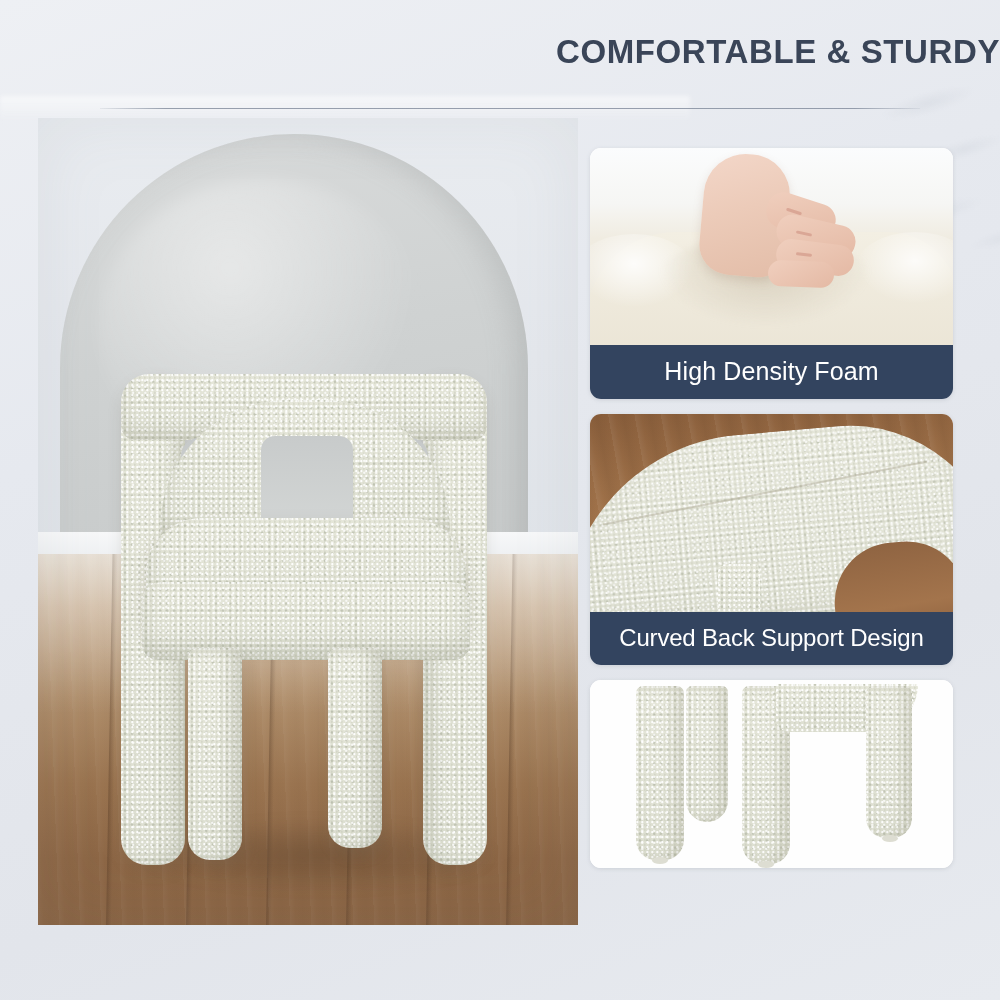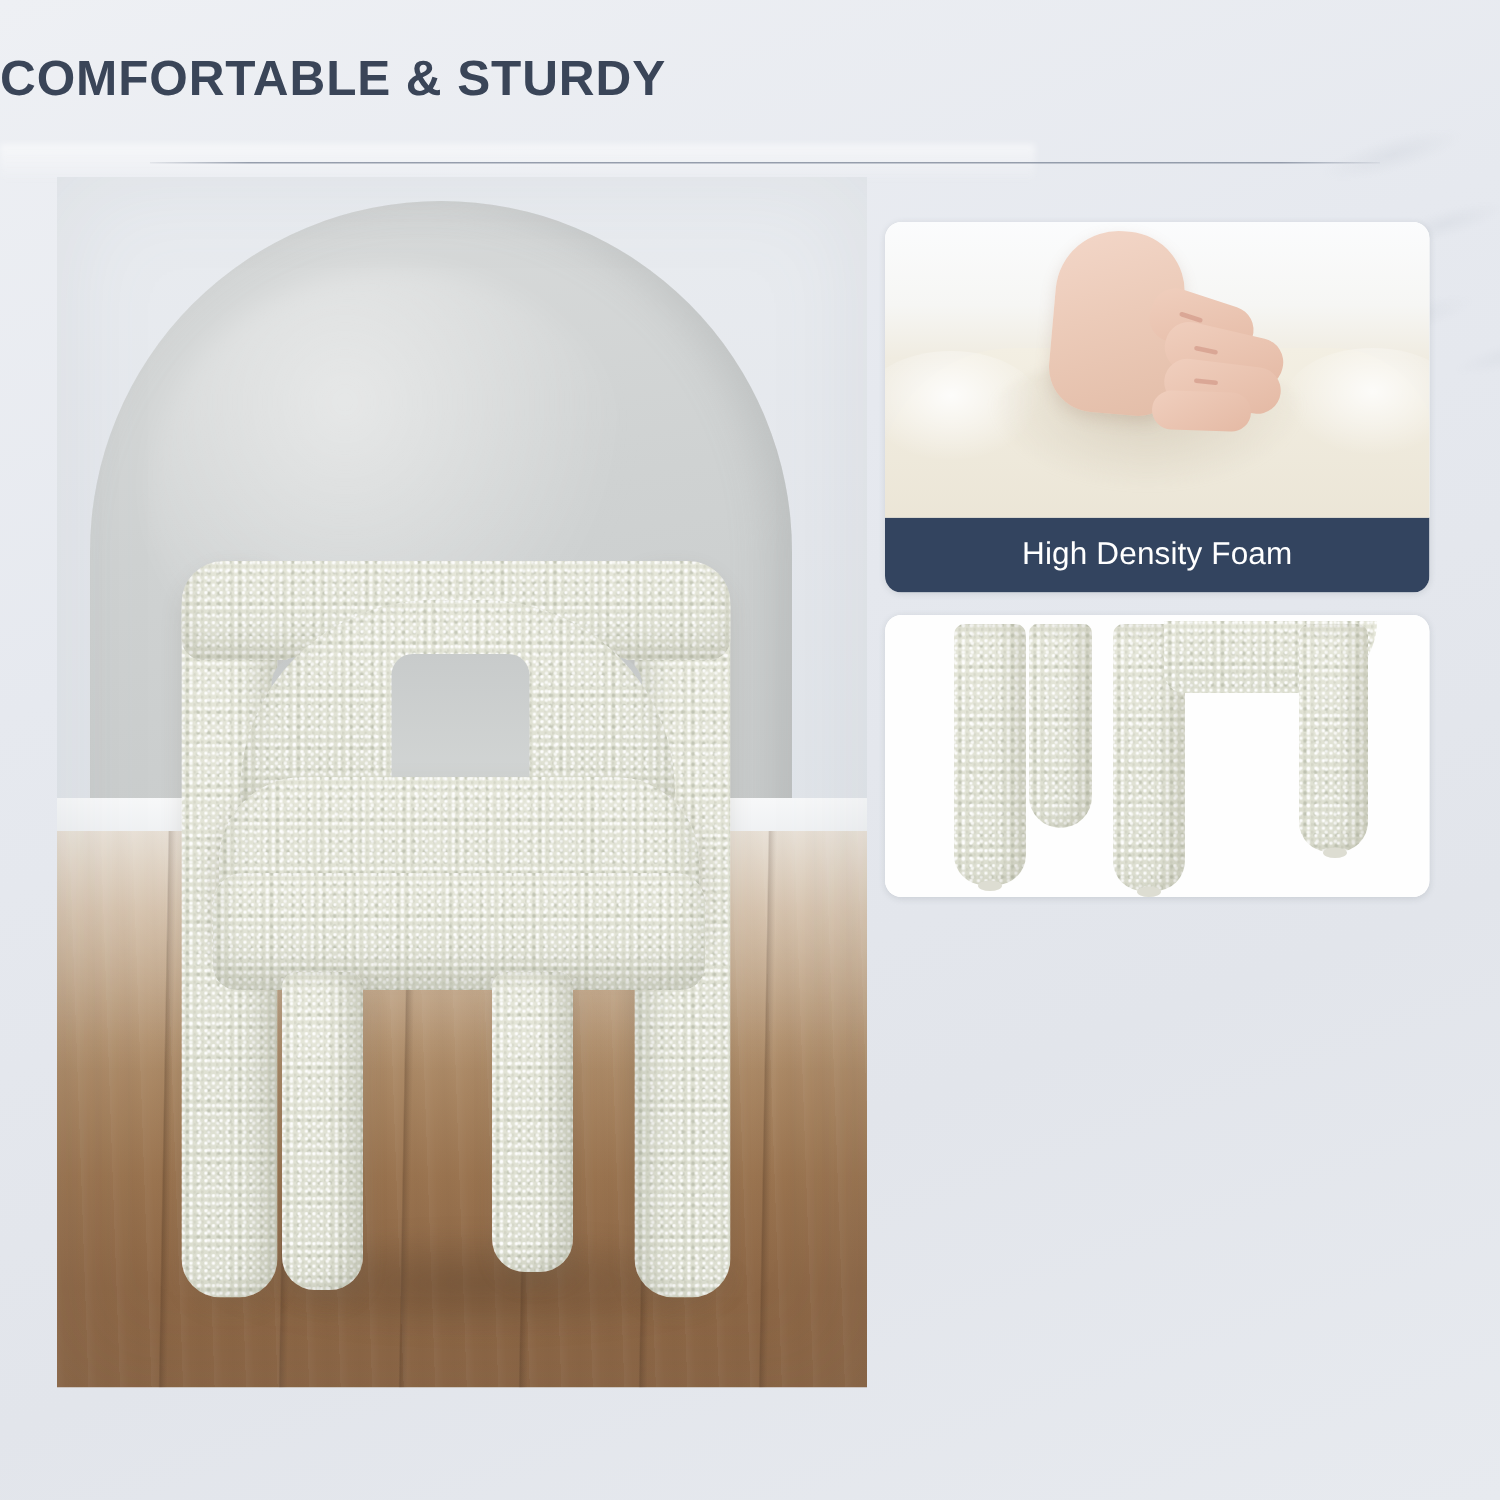--- a/index.html
+++ b/index.html
@@ -28,21 +28,21 @@
     filter:blur(1.2px);
   }
   .bg-streak{
     position:absolute;left:0;top:96px;width:690px;height:26px;
     background:linear-gradient(180deg,rgba(255,255,255,.55),rgba(255,255,255,0));
     filter:blur(2px);
   }
 
   
   .header{
-    position:absolute;left:0;top:34px;width:1000px;text-align:left;
+    position:absolute;left:0;top:34px;width:1000px;text-align:right;
   }
   .title{
     font-size:33px;font-weight:bold;letter-spacing:.6px;
     color:#3a4558;line-height:1.1;white-space:nowrap;
   }
   .divider{
     position:absolute;left:100px;top:108px;width:820px;height:1px;
     background:linear-gradient(90deg,rgba(150,158,172,.15),rgba(120,130,148,.75) 8%,rgba(120,130,148,.75) 92%,rgba(150,158,172,.15));
   }
 
@@ -180,21 +180,21 @@
     display:flex;flex-direction:column;gap:15px;
   }
   .panel{
     width:363px;border-radius:11px;overflow:hidden;
     box-shadow:0 1px 4px rgba(110,118,132,.20);
     background:#fff;
   }
   .panel .photo{position:relative;width:100%;overflow:hidden;}
   .panel .cap{
     background:#33445f;color:#fff;
-    font-size:21px;line-height:1;
+    font-size:25px;line-height:1;
     text-align:center;
     padding:14px 6px 15px;
     white-space:nowrap;
     letter-spacing:.1px;
   }
   .panel .cap.fit{font-size:24px;letter-spacing:-.2px;}
 
   
   .p1 .photo{height:197px;background:linear-gradient(180deg,#fbfcfd 0%,#f6f6f4 28%,#f0ece1 46%,#ece7da 100%);}
   .foam-body{
@@ -341,20 +341,30 @@
       <div class="fg fg2"></div>
       <div class="fg fg3"></div>
       <div class="fg fg4"></div>
       <div class="knuck" style="left:196px;top:62px;transform:rotate(18deg);"></div>
       <div class="knuck" style="left:206px;top:84px;transform:rotate(12deg);"></div>
       <div class="knuck" style="left:206px;top:105px;transform:rotate(6deg);"></div>
     </div>
     <div class="cap">High Density Foam</div>
   </div>
 
+  <div class="panel p2">
+    <div class="photo">
+      <div class="wood-g"></div>
+      <div class="back-arc bcl"></div>
+      <div class="back-arc-cut"></div>
+      <div class="back-leg bcl"></div>
+      <div class="back-seam"></div>
+    </div>
+    <div class="cap fit">Curved Back Support Design</div>
+  </div>
 
   <div class="panel p3">
     <div class="photo">
       <div class="lg lg1 bcl"></div>
       <div class="lg lg2 bcl"></div>
       <div class="lg lg3 bcl"></div>
       <div class="lg-apron bcl"></div>
       <div class="lg lg4 bcl"></div>
       <div class="lg-foot" style="left:62px;top:177px;"></div>
       <div class="lg-foot" style="left:168px;top:181px;"></div>

